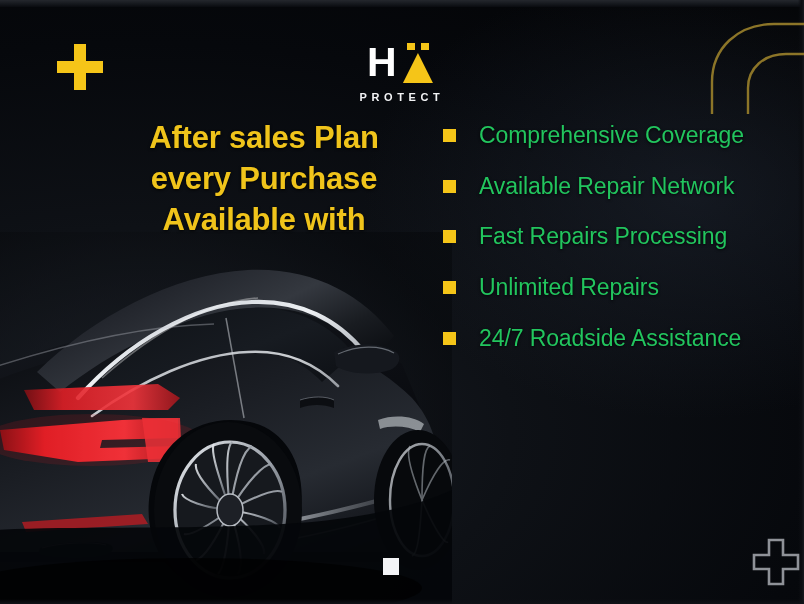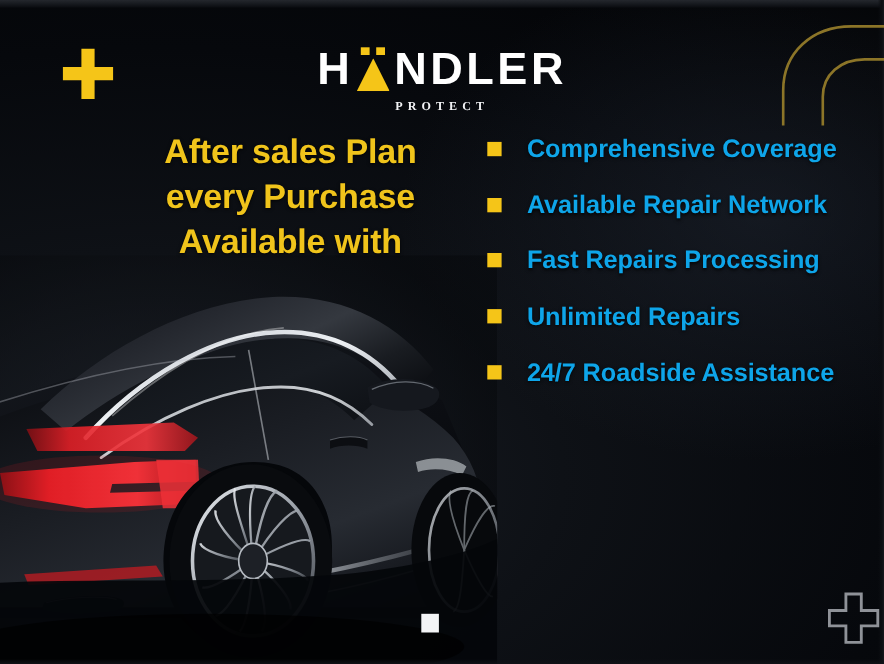--- a/index.html
+++ b/index.html
@@ -141,21 +141,20 @@
   }
   .logo-a-mark .dot-l { left: 6px; }
   .logo-a-mark .dot-r { right: 6px; }
   .logo-sub {
     margin-top: 9px;
     color: #f2f3f5;
     font-size: 11px;
     font-weight: 700;
     letter-spacing: 4.6px;
     line-height: 1;
-    font-family: Liberation Serif, serif;
   }
 
   
   .headline {
     position: absolute;
     left: 99px;
     top: 117px;
     width: 330px;
     color: #f0c41b;
     font-size: 31px;
@@ -184,23 +183,23 @@
   .benefit:last-child { margin-bottom: 0; text-align: center; }
   .benefit-marker {
     flex: 0 0 auto;
     width: 13px;
     height: 13px;
     background: #f5c518;
     margin-top: 9px;
     margin-right: 23px;
   }
   .benefit-text {
-    color: #0ea5e9;
+    color: #22c55e;
     font-size: 23px;
-    font-weight: 700;
+    font-weight: 400;
     line-height: 1.38;
     letter-spacing: -0.1px;
     text-shadow: 0 1px 3px rgba(0,0,0,0.8);
   }
 </style>
 </head>
 <body>
 
 <div class="banner">
 
@@ -380,21 +379,20 @@
   <div class="deco-square-white"></div>
 
   <div class="logo">
     <div class="logo-word">
       <span class="logo-seg">H</span>
       <span class="logo-a-mark">
         <span class="dot dot-l"></span>
         <span class="dot dot-r"></span>
         <span class="tri"></span>
       </span>
-      <span class="logo-seg">NDLER</span>
     </div>
     <div class="logo-sub">PROTECT</div>
   </div>
 
   <div class="headline">
     <span class="headline-line">After sales Plan</span>
     <span class="headline-line">every Purchase</span>
     <span class="headline-line">Available with</span>
   </div>
 

